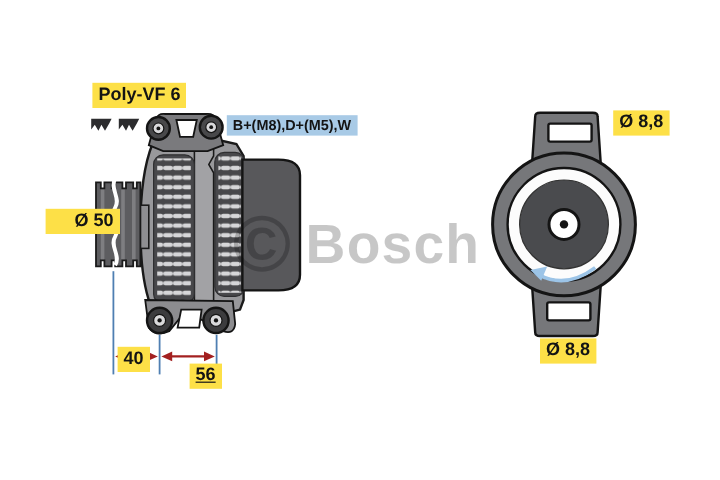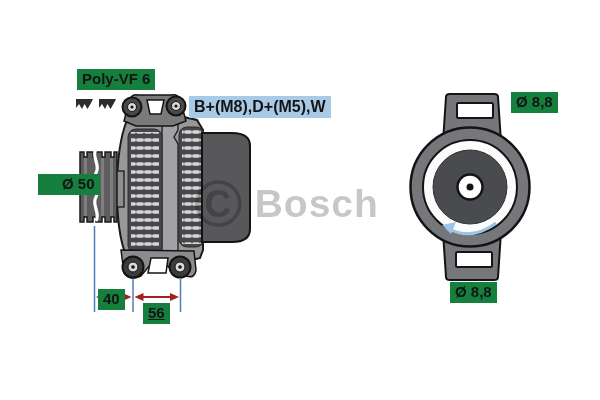--- a/index.html
+++ b/index.html
@@ -9,29 +9,29 @@
   }
   svg{position:absolute;left:0;top:0;}
   .layer-side{z-index:1;}
   .watermark{
     position:absolute;left:194px;top:170px;z-index:2;
     display:flex;align-items:center;gap:12px;
     color:rgba(0,0,0,0.22);font-weight:bold;white-space:nowrap;
     pointer-events:none;
   }
   .watermark .sym{font-size:66px;line-height:1;}
-  .watermark .brand{font-size:39px;line-height:1;letter-spacing:1px;}
+  .watermark .brand{font-size:46px;line-height:1;letter-spacing:1px;}
   .layer-rear{z-index:3;}
   .lbl{
     position:absolute;z-index:4;
     font-weight:bold;font-size:15px;line-height:1.25;color:#141414;
     padding:1px 5px;white-space:nowrap;
   }
-  .lbl.yellow{background:#15803d;}
-  .lbl.blue{background:#A8CAE6;font-size:16px;}
+  .lbl.yellow{background:#fde047;}
+  .lbl.blue{background:#A8CAE6;font-size:12px;}
 </style>
 </head>
 <body>
 
 <div class="canvas">
 
   <svg class="layer-side" width="600" height="400" viewBox="0 0 600 400">
     <defs>
       <pattern id="vents" width="8" height="8" patternUnits="userSpaceOnUse">
         <rect width="8" height="8" fill="#48484b"></rect>
@@ -147,17 +147,17 @@
         <path d="M496,223 Q472,241 449,229" fill="none" stroke="#9CC4E7" stroke-width="3"></path>
         <path d="M442,225 L456,222 L451,234 Z" fill="#9CC4E7"></path>
       </g>
     </g>
   </svg>
 
   <div class="lbl yellow" style="left:77px;top:69px;">Poly-VF 6</div>
   <div class="lbl blue" style="left:189px;top:96px;">B+(M8),D+(M5),W</div>
   <div class="lbl yellow" style="left:38px;top:174px;padding-left:24px;">Ø 50</div>
   <div class="lbl yellow" style="left:98px;top:289px;">40</div>
-  <div class="lbl yellow" style="left:143px;top:303px;text-decoration:underline;">56</div>
+  <div class="lbl yellow" style="left:158px;top:303px;text-decoration:underline;">56</div>
   <div class="lbl yellow" style="left:511px;top:92px;">Ø 8,8</div>
   <div class="lbl yellow" style="left:450px;top:282px;">Ø 8,8</div>
 
 </div>
 
 </body></html>

